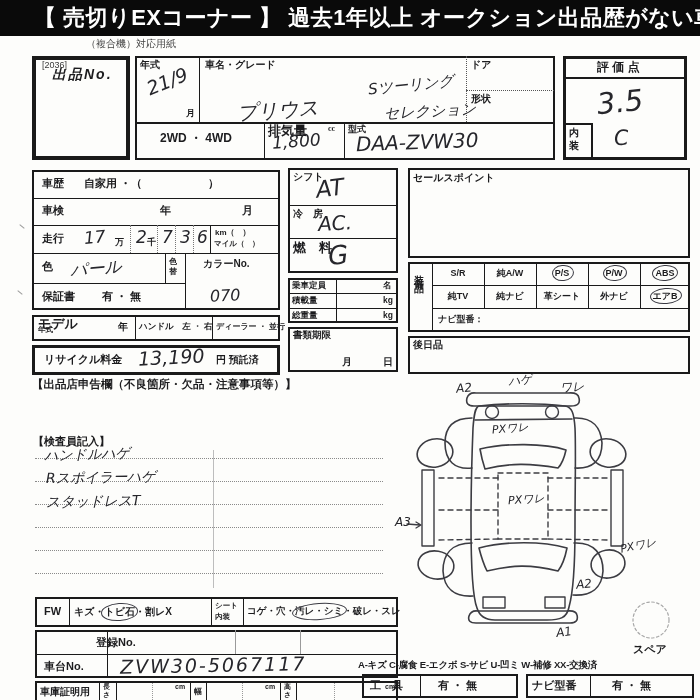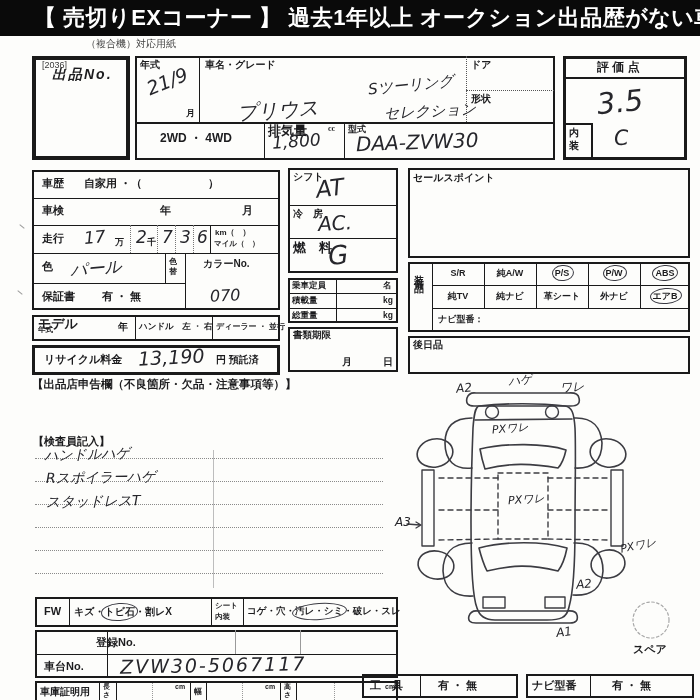--- a/index.html
+++ b/index.html
@@ -275,20 +275,21 @@
     <div class="hw" style="left:165px;top:8px;font-size:12px;transform:rotate(-4deg);">ワレ</div>
     <div class="hw" style="left:97px;top:50px;font-size:11px;transform:rotate(-5deg);">PXワレ</div>
     <div class="hw" style="left:113px;top:121px;font-size:11px;transform:rotate(-4deg);">PXワレ</div>
     <div class="hw" style="left:0px;top:143px;font-size:12px;">A3</div>
     <div class="hw" style="left:225px;top:167px;font-size:11px;transform:rotate(-12deg);">PXワレ</div>
     <div class="hw" style="left:181px;top:205px;font-size:12px;transform:rotate(-5deg);">A2</div>
     <div class="hw" style="left:161px;top:253px;font-size:12px;transform:rotate(-8deg);">A1</div>
     <div class="t b" style="left:238px;top:270px;font-size:11px;">スペア</div>
   </div>
 
+  <div class="t b" style="left:358px;top:660px;font-size:9.5px;letter-spacing:-0.2px;">A-キズ  C-腐食  E-エクボ  S-サビ  U-凹ミ  W-補修  XX-交換済</div>
   <div class="box" style="left:362px;top:674px;width:156px;height:24px;"></div>
   <div class="line" style="left:420px;top:674px;height:24px;border-left:1.5px solid #1a1a1a;"></div>
   <div class="t b" style="left:370px;top:679px;font-size:11px;">工　具</div>
   <div class="t b" style="left:438px;top:679px;font-size:11px;">有 ・ 無</div>
   <div class="box" style="left:526px;top:674px;width:168px;height:24px;"></div>
   <div class="line" style="left:590px;top:674px;height:24px;border-left:1.5px solid #1a1a1a;"></div>
   <div class="t b" style="left:532px;top:679px;font-size:11px;">ナビ型番</div>
   <div class="t b" style="left:612px;top:679px;font-size:11px;">有 ・ 無</div>
 
   <div class="line" style="left:19px;top:226px;width:6px;border-top:1.5px solid #999;transform:rotate(40deg);"></div>

